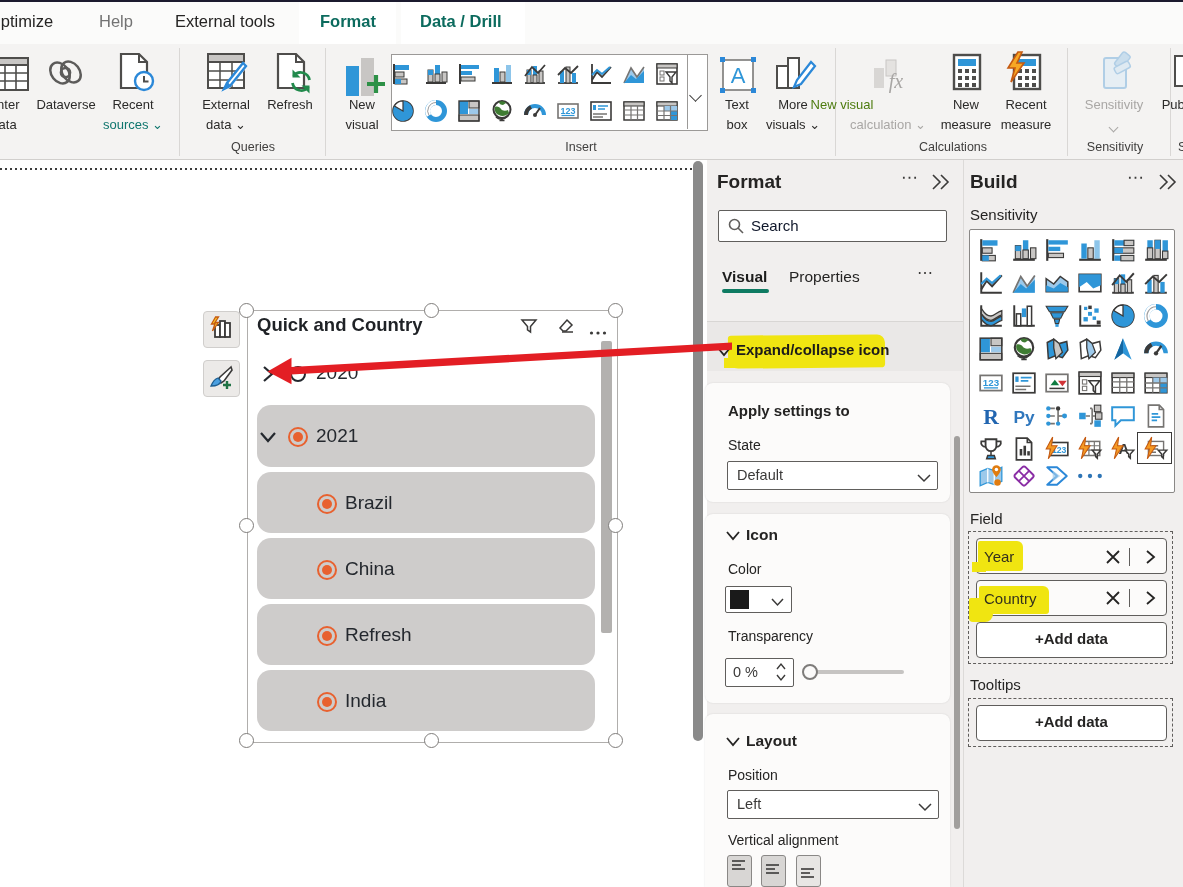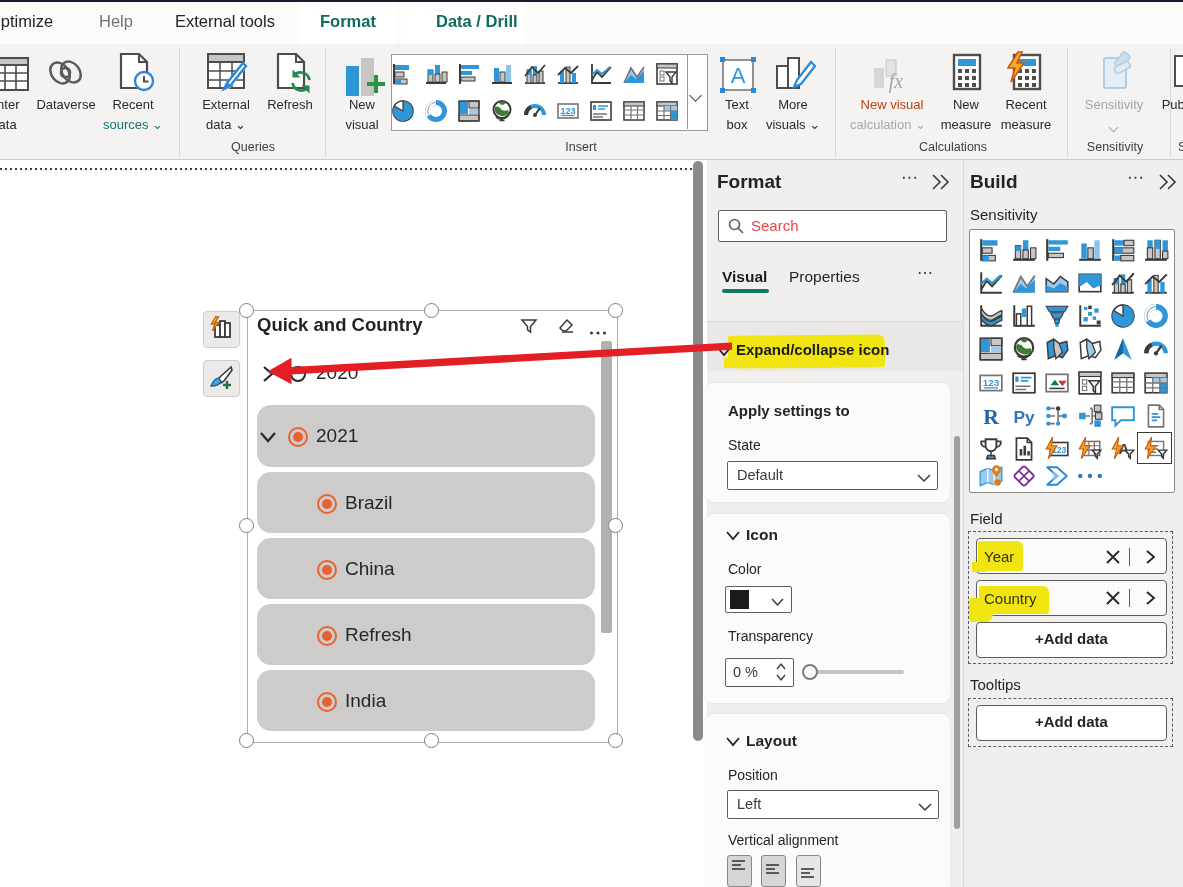--- a/index.html
+++ b/index.html
@@ -15,21 +15,21 @@
 </style></head><body>
 <div id="app">
 <div class="abs" style="left:0;top:0;width:1183px;height:2px;background:#1b1a2e"></div>
     <div class="abs" style="left:0;top:2px;width:1183px;height:42px;background:#fbfbfa"></div>
     <div class="abs" style="left:299px;top:2px;width:97px;height:42px;background:#fff"></div>
     <div class="abs" style="left:401px;top:2px;width:124px;height:42px;background:#fff"></div>
     <div class="abs" style="left:-12px;top:12px;font-size:16.5px;color:#252423;font-weight:normal">Optimize</div>
     <div class="abs" style="left:99px;top:12px;font-size:16.5px;color:#737373;font-weight:normal">Help</div>
     <div class="abs" style="left:175px;top:12px;font-size:16.5px;color:#252423;font-weight:normal">External tools</div>
     <div class="abs" style="left:320px;top:12px;font-size:16.5px;color:#0c6b5e;font-weight:bold">Format</div>
-    <div class="abs" style="left:436px;top:12px;font-size:16.5px;color:#0c6b5e;font-weight:bold">Data / Drill</div>
+    <div class="abs" style="left:420px;top:12px;font-size:16.5px;color:#0c6b5e;font-weight:bold">Data / Drill</div>
     <div class="abs" style="left:0;top:44px;width:1183px;height:115px;background:#f4f3f2;border-bottom:1px solid #d1cfcd"></div>
     <div class="sep" style="left:179px"></div>
     <div class="sep" style="left:325px"></div>
     <div class="sep" style="left:835px"></div>
     <div class="sep" style="left:1067px"></div>
     <div class="sep" style="left:1170px"></div>
     <div class="abs grplbl" style="left:193px;top:140px;width:120px;text-align:center">Queries</div>
     <div class="abs grplbl" style="left:521px;top:140px;width:120px;text-align:center">Insert</div>
     <div class="abs grplbl" style="left:893px;top:140px;width:120px;text-align:center">Calculations</div>
     <div class="abs grplbl" style="left:1055px;top:140px;width:120px;text-align:center">Sensitivity</div>
@@ -215,21 +215,21 @@
         <rect x="17" y="6" width="11" height="30" fill="#fff" stroke="#4e4d4b" stroke-width="2"></rect>
         <path d="M40 10L26 28l-3 7 7-3 14-18z" fill="#fff" stroke="#2b88d8" stroke-width="2.2"></path>
       </svg></div>
     <div class="abs lbl" style="left:723px;top:97px;width:140px;color:#2b2a29">More</div>
     <div class="abs lbl" style="left:723px;top:117px;width:140px;color:#2b2a29">visuals ⌄</div>
     <div class="abs" style="left:866px;top:52px"><svg width="46" height="46" viewBox="0 0 46 46" style="">
         <rect x="8" y="16" width="10" height="20" fill="#d8d6d4"></rect>
         <rect x="20" y="8" width="10" height="16" fill="#e4e2e0" stroke="#c8c6c4"></rect>
         <text x="30" y="36" font-size="20" font-style="italic" fill="#a8a6a4" text-anchor="middle" font-family="Liberation Serif">fx</text>
       </svg></div>
-    <div class="abs lbl" style="left:822px;top:97px;width:140px;color:#c2410c">New visual</div>
+    <div class="abs lbl" style="left:772px;top:97px;width:140px;color:#4d7c0f">New visual</div>
     <div class="abs lbl" style="left:818px;top:117px;width:140px;color:#a9a7a5">calculation ⌄</div>
     <div class="abs" style="left:944px;top:50px"><svg width="46" height="46" viewBox="0 0 46 46" style="">
         <rect x="10" y="5" width="26" height="34" fill="#fff" stroke="#4e4d4b" stroke-width="2.4"></rect>
         <rect x="14" y="9" width="18" height="7" fill="#2f96d8"></rect>
         <rect x="14" y="19" width="4" height="4" fill="#4e4d4b"></rect>
         <rect x="21" y="19" width="4" height="4" fill="#4e4d4b"></rect>
         <rect x="28" y="19" width="4" height="4" fill="#4e4d4b"></rect>
         <rect x="14" y="26" width="4" height="4" fill="#4e4d4b"></rect>
         <rect x="21" y="26" width="4" height="4" fill="#4e4d4b"></rect>
         <rect x="28" y="26" width="4" height="4" fill="#4e4d4b"></rect>
@@ -343,21 +343,21 @@
     <div class="abs" style="left:717px;top:171px;font-size:19px;font-weight:bold;color:#252423">Format</div>
     <div class="abs" style="left:901px;top:167px;font-size:17px;letter-spacing:2px;color:#3b3a39">⋯</div>
     <div class="abs" style="left:930px;top:174px"><svg width="20" height="16" viewBox="0 0 20 16" style="">
         <path d="M3 1l7 7-7 7M11 1l7 7-7 7" fill="none" stroke="#3b3a39" stroke-width="1.6"></path>
       </svg></div>
     <div class="abs" style="left:718px;top:210px;width:229px;height:32px;background:#fff;border:1px solid #605e5c;border-radius:2px;box-sizing:border-box"></div>
     <div class="abs" style="left:727px;top:217px"><svg width="18" height="18" viewBox="0 0 18 18" style="">
         <circle cx="7.5" cy="7.5" r="5" fill="none" stroke="#605e5c" stroke-width="1.6"></circle>
         <path d="M11 11l5 5" stroke="#605e5c" stroke-width="1.6"></path>
       </svg></div>
-    <div class="abs" style="left:751px;top:217px;font-size:15px;color:#ef4444">Search</div>
+    <div class="abs" style="left:751px;top:217px;font-size:15px;color:#0f172a">Search</div>
     <div class="abs" style="left:722px;top:268px;font-size:15.5px;font-weight:bold;color:#1d1d1c">Visual</div>
     <div class="abs" style="left:722px;top:289px;width:47px;height:3.5px;background:#0f7b62;border-radius:2px"></div>
     <div class="abs" style="left:789px;top:268px;font-size:15.5px;color:#252423">Properties</div>
     <div class="abs" style="left:917px;top:263px;font-size:16px;letter-spacing:2px;color:#3b3a39">⋯</div>
     <div class="abs" style="left:707px;top:321px;width:256px;height:1px;background:#d8d6d4"></div>
     <div class="abs" style="left:707px;top:322px;width:256px;height:49px;background:#eae8e7"></div>
     <div class="abs" style="left:728px;top:335px;width:157px;height:33px;background:#f0e511;border-radius:3px 8px 4px 10px;transform:rotate(-.5deg)"></div>
     <div class="abs" style="left:724px;top:358px;width:12px;height:10px;background:#f0e511"></div>
     <div class="abs" style="left:717px;top:344px"><svg width="14" height="12" viewBox="0 0 14 12" style="">
         <path d="M1 2l6 7 6-7" fill="none" stroke="#252423" stroke-width="1.8"></path>

